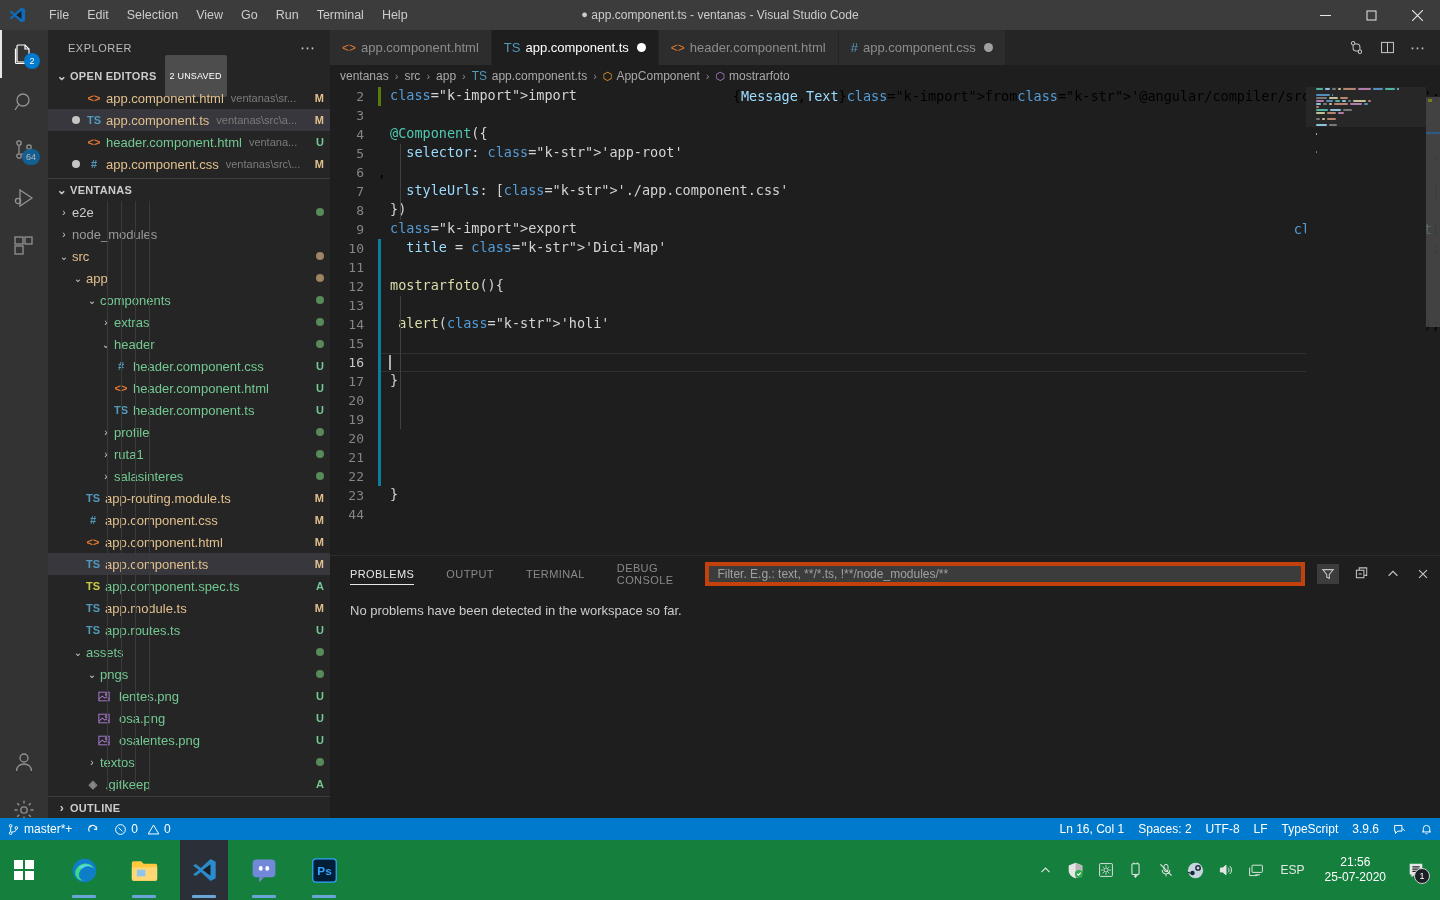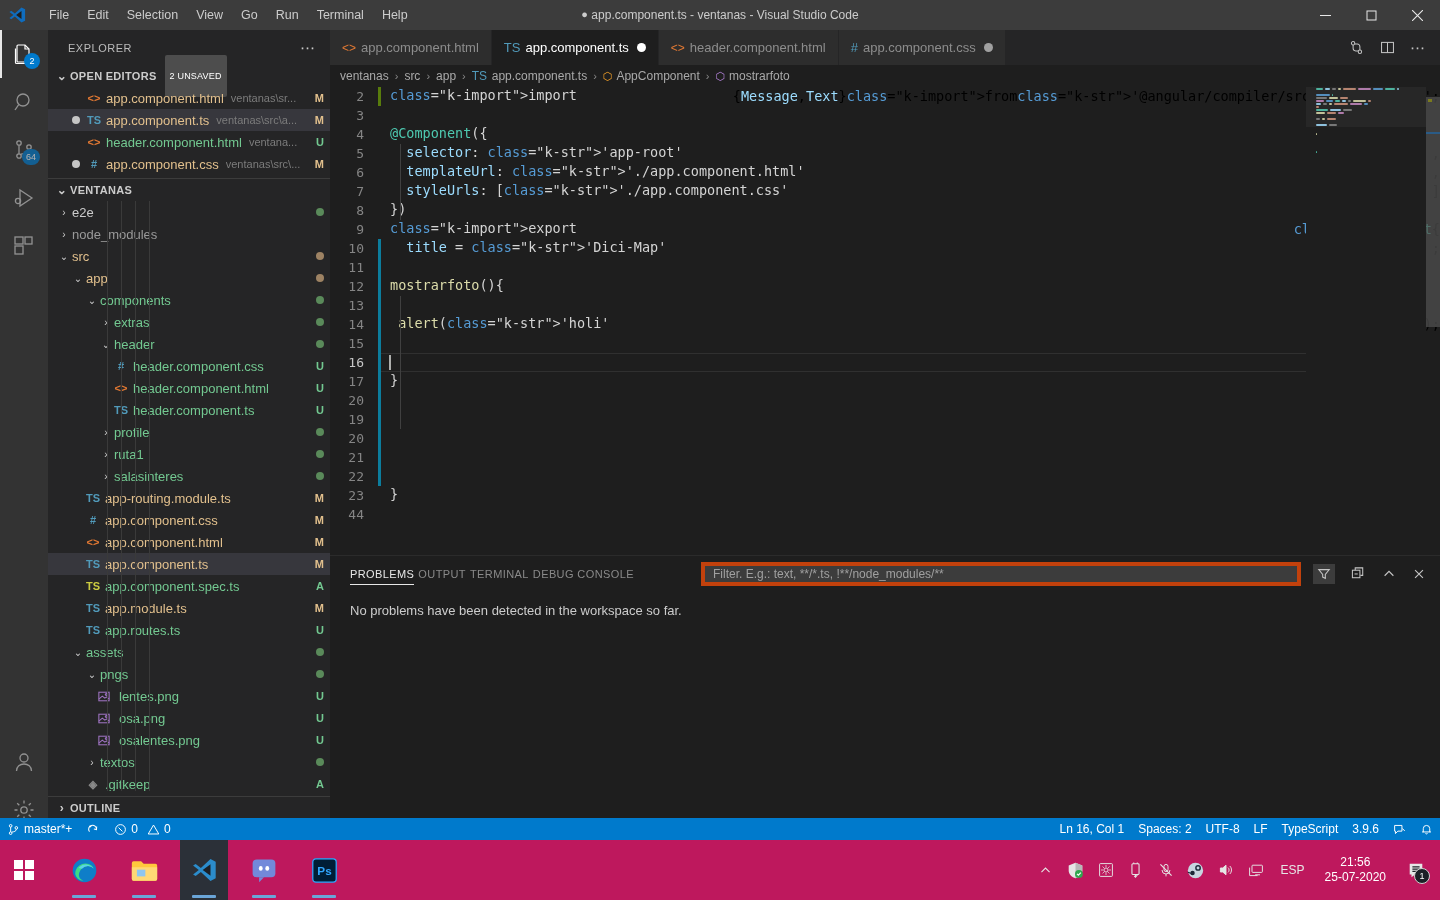--- a/index.html
+++ b/index.html
@@ -178,21 +178,21 @@
     position: absolute; left: 0; width: 14px; background: #4f4f4f; opacity: .75;
   }
   .vscroll .mark-green { position: absolute; left: 2px; width: 4px; height: 3px; background: #7a7a1e; }
   .vscroll .mark-blue { position: absolute; left: 0px; width: 14px; height: 2px; background: #2a5b86; }
 
   
   .panel {
     position: absolute; left: 330px; top: 555px; width: 1110px; height: 285px;
     background: #1e1e1e; border-top: 1px solid #2b2b2b;
   }
-  .panel-tabs { height: 35px; display: flex; align-items: center; padding-left: 20px; gap: 4px; }
+  .panel-tabs { height: 35px; display: flex; align-items: center; padding-left: 20px; gap: 32px; }
   .ptab {
     font-size: 11px; letter-spacing: .4px; color: #8a8a8a; height: 35px;
     display: flex; align-items: center; position: relative;
   }
   .ptab.active { color: #e7e7e7; }
   .ptab.active::after {
     content: ""; position: absolute; left: 0; right: 0; bottom: 6px; height: 1px; background: #e7e7e7;
   }
   .panel-filter {
     margin-left: auto; display: flex; align-items: center; gap: 0;
@@ -212,21 +212,21 @@
     position: absolute; left: 0; bottom: 60px; width: 1440px; height: 22px;
     background: #007acc; color: #ffffff; font-size: 12px;
     display: flex; align-items: center;
   }
   .sb-item { display: flex; align-items: center; gap: 4px; padding: 0 7px; height: 22px; white-space: nowrap; }
   .sb-right { margin-left: auto; display: flex; align-items: center; }
 
   
   .taskbar {
     position: absolute; left: 0; bottom: 0; width: 1440px; height: 60px;
-    background: #be185d; display: flex; align-items: center; gap: 12px;
+    background: #15803d; display: flex; align-items: center; gap: 12px;
   }
   .tb-icon {
     width: 48px; height: 60px; display: flex; align-items: center; justify-content: center;
     position: relative;
   }
   .tb-icon.running::after {
     content: ""; position: absolute; bottom: 2px; left: 12px; width: 24px; height: 3px;
     background: #6aa5d8; border-radius: 1px;
   }
   .tb-icon.active { background: #2b3038; }
@@ -665,21 +665,21 @@
           <div class="cline"><span class="lnum">2</span><span class="gutter-mark gm-green"></span><span class="ctext"><span <span="" class="k-kw2">class</span>="k-import"&gt;import</span> { <span class="k-var">Message</span>, <span class="k-var">Text</span> } <span <span="" class="k-kw2">class</span>="k-import"&gt;from <span <span="" class="k-kw2">class</span>="k-str"&gt;'@angular/compiler/src/i18n/i18n_ast';</div>
           <div class="cline">
             <span class="lnum">3</span>
             <span class="ctext"></span>
           </div>
           <div class="cline">
             <span class="lnum">4</span>
             <span class="ctext"><span class="k-dec">@Component</span>({</span>
           </div>
           <div class="cline"><span class="lnum">5</span><span class="ctext">  <span class="k-var">selector</span>: <span <span="" class="k-kw2">class</span>="k-str"&gt;'app-root'</span>,</div>
-          <div class="cline"><span class="lnum">6</span><span class="ctext">  <span class="k-var">templateUrl</span>: <span <span="" class="k-kw2">class</span>="k-str"&gt;'./app.component.html'</span>,</div>
+          <div class="cline"><span class="lnum">6</span>,</div>
           <div class="cline"><span class="lnum">7</span><span class="ctext">  <span class="k-var">styleUrls</span>: [<span <span="" class="k-kw2">class</span>="k-str"&gt;'./app.component.css'</span>]</div>
           <div class="cline">
             <span class="lnum">8</span>
             <span class="ctext">})</span>
           </div>
           <div class="cline"><span class="lnum">9</span><span class="ctext"><span <span="" class="k-kw2">class</span>="k-import"&gt;export</span> <span class="k-kw2">class</span> <span class="k-type">AppComponent</span> {</div>
           <div class="cline"><span class="lnum">10</span><span class="gutter-mark gm-blue"></span><span class="ctext">  <span class="k-var">title</span> = <span <span="" class="k-kw2">class</span>="k-str"&gt;'Dici-Map'</span>;</div>
           <div class="cline">
             <span class="lnum">11</span>
             <span class="gutter-mark gm-blue"></span>

